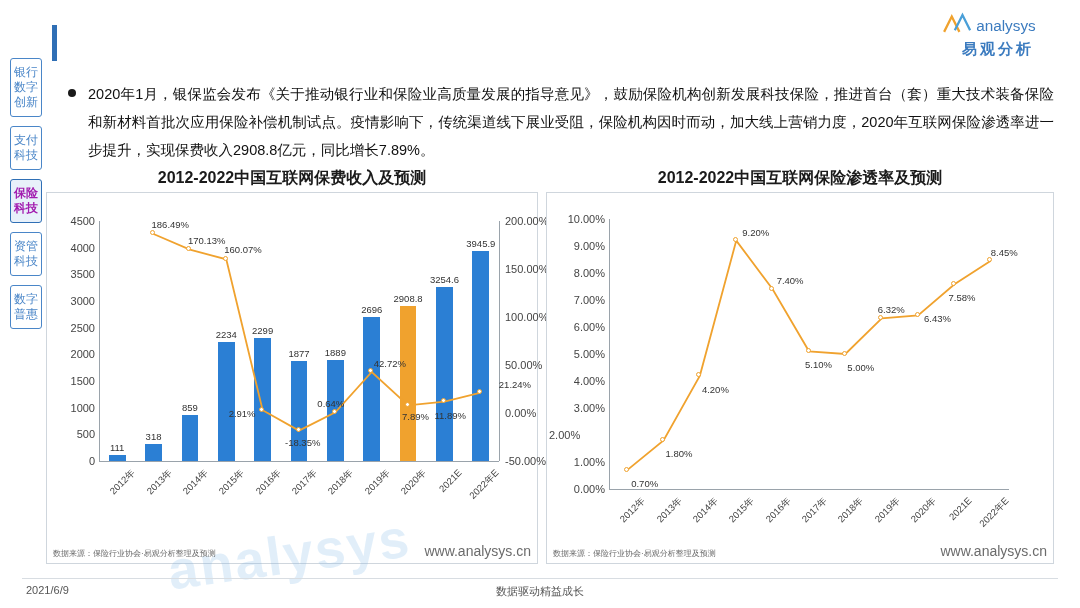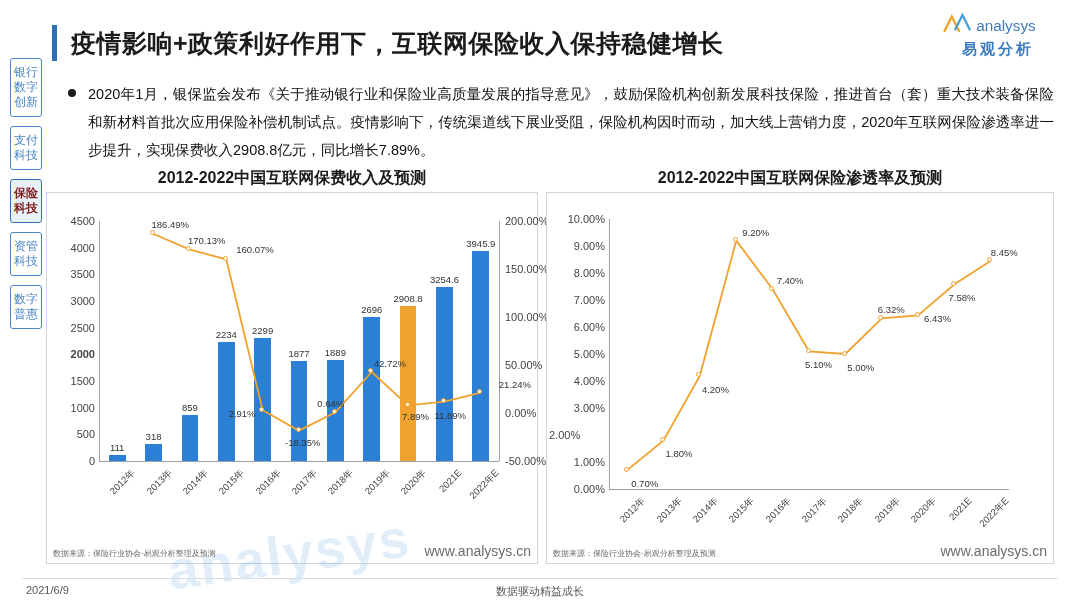--- a/index.html
+++ b/index.html
@@ -35,21 +35,21 @@
   .rail {
     position:absolute; left:10px; top:58px; width:32px;
     display:flex; flex-direction:column; gap:9px;
   }
   .rail-item {
     width:32px; border:1px solid #4a86c8; border-radius:3px;
     color:#4a86c8; font-size:12px; line-height:15px; text-align:center;
     padding:6px 2px; background:#fff;
   }
   .rail-item.active {
-    background:#e8f1fa; border-color:#2f6fb5; color:#7f1d1d; font-weight:bold;
+    background:#e8f1fa; border-color:#2f6fb5; color:#a21caf; font-weight:bold;
   }
   
   .bullet-wrap {
     position:absolute; left:68px; top:80px; width:986px;
     display:flex; gap:12px;
   }
   .bullet-dot {
     width:8px; height:8px; border-radius:50%; background:#1a1a1a; margin-top:9px; flex:0 0 auto;
   }
   .bullet-text {
@@ -107,21 +107,20 @@
   .footer-rule { position:absolute; left:22px; top:578px; width:1036px; height:1px; background:#d8dde2; }
   .foot-date { position:absolute; left:26px; top:584px; font-size:11px; color:#555; }
   .foot-mid  { position:absolute; left:0; right:0; top:584px; text-align:center; font-size:11px; color:#555; }
   .foot-page { position:absolute; right:26px; top:582px; font-size:16px; color:#ef4444;margin-top:44px; }
 </style>
 </head>
 <body>
 
 <div class="title-bar">
   <div class="title-rule"></div>
-  <div class="title-text">疫情影响+政策利好作用下，互联网保险收入保持稳健增长</div>
 </div>
 
 <div class="logo">
   <svg class="logo-mark" viewBox="0 0 190 34">
     <path d="M8 26 L18 6 L28 26" fill="none" stroke="#f0a22e" stroke-width="3"></path>
     <path d="M22 24 L32 4 L42 24" fill="none" stroke="#4a9fd8" stroke-width="3"></path>
     <text x="50" y="25" font-family="Liberation Sans, sans-serif" font-size="20" fill="#3b7bbf">analysys</text>
   </svg>
   <div class="logo-cn">易观分析</div>
 </div>
@@ -142,21 +141,21 @@
 <div class="chart-title ct-left">2012-2022中国互联网保费收入及预测</div>
 <div class="chart-title ct-right">2012-2022中国互联网保险渗透率及预测</div>
 
 <div class="panel panel-left">
   <div class="wm wm-l">analysys</div>
   <div id="plotL" class="plot" style="left:0;top:0;width:492px;height:372px;">
       <div class="tick-label" style="left:18px;top:262px;width:30px;text-align:right;">0</div>
       <div class="tick-label" style="left:18px;top:235.33333333333334px;width:30px;text-align:right;">500</div>
       <div class="tick-label" style="left:18px;top:208.66666666666669px;width:30px;text-align:right;">1000</div>
       <div class="tick-label" style="left:18px;top:182px;width:30px;text-align:right;">1500</div>
-      <div class="tick-label" style="left:18px;top:155.33333333333334px;width:30px;text-align:right;font-weight:bold;">2000</div>
+      <div class="tick-label" style="left:18px;top:155.33333333333334px;width:30px;text-align:right;">2000</div>
       <div class="tick-label" style="left:18px;top:128.66666666666666px;width:30px;text-align:right;">2500</div>
       <div class="tick-label" style="left:18px;top:102px;width:30px;text-align:right;">3000</div>
       <div class="tick-label" style="left:18px;top:75.33333333333334px;width:30px;text-align:right;">3500</div>
       <div class="tick-label" style="left:18px;top:48.666666666666686px;width:30px;text-align:right;">4000</div>
       <div class="tick-label" style="left:18px;top:22px;width:30px;text-align:right;">4500</div>
       <div class="tick-label" style="left:458px;top:262px;">-50.00%</div>
       <div class="tick-label" style="left:458px;top:214px;">0.00%</div>
       <div class="tick-label" style="left:458px;top:166px;">50.00%</div>
       <div class="tick-label" style="left:458px;top:118px;">100.00%</div>
       <div class="tick-label" style="left:458px;top:70px;">150.00%</div>
@@ -187,21 +186,21 @@
       <div class="bar" style="left:425.4545454545455px;top:57.55199999999999px;width:16.72727272727273px;height:210.448px;"></div>
       <div class="barlab" style="left:411.4545454545455px;top:44.55199999999999px;width:44.727272727272734px;">3945.9</div>
       <svg style="position:absolute;left:0;top:0;width:492px;height:372px;overflow:visible;">
         <path d="M106.54545454545456 40.969599999999986 L142.9090909090909 56.67520000000002 L179.27272727272728 66.33279999999999 L215.63636363636365 217.2064 L252.00000000000003 237.616 L288.3636363636364 219.3856 L324.72727272727275 178.9888 L361.0909090909091 212.4256 L397.4545454545455 208.5856 L433.81818181818187 199.6096 " fill="none" stroke="#f0a22e" stroke-width="1.8"></path>
       </svg>
       <div class="dot" style="left:103.04545454545456px;top:37.469599999999986px;"></div>
       <div class="lnlab" style="left:104.54545454545456px;top:25.969599999999986px;">186.49%</div>
       <div class="dot" style="left:139.4090909090909px;top:53.17520000000002px;"></div>
       <div class="lnlab" style="left:140.9090909090909px;top:41.67520000000002px;">170.13%</div>
       <div class="dot" style="left:175.77272727272728px;top:62.83279999999999px;"></div>
-      <div class="lnlab" style="left:177.27272727272728px;top:51.33279999999999px;margin-left:12px;">160.07%</div>
+      <div class="lnlab" style="left:177.27272727272728px;top:51.33279999999999px;">160.07%</div>
       <div class="dot" style="left:212.13636363636365px;top:213.7064px;"></div>
       <div class="lnlab" style="left:181.63636363636365px;top:215.2064px;">2.91%</div>
       <div class="dot" style="left:248.50000000000003px;top:234.116px;"></div>
       <div class="lnlab" style="left:238.00000000000003px;top:243.616px;">-18.35%</div>
       <div class="dot" style="left:284.8636363636364px;top:215.8856px;"></div>
       <div class="lnlab" style="left:270.3636363636364px;top:205.3856px;">0.64%</div>
       <div class="dot" style="left:321.22727272727275px;top:175.4888px;"></div>
       <div class="lnlab" style="left:326.72727272727275px;top:164.9888px;">42.72%</div>
       <div class="dot" style="left:357.5909090909091px;top:208.9256px;"></div>
       <div class="lnlab" style="left:355.0909090909091px;top:218.4256px;">7.89%</div>

